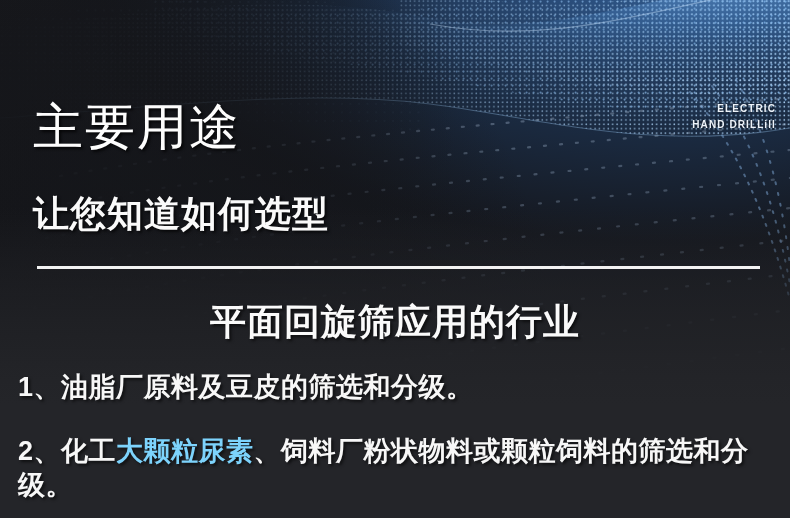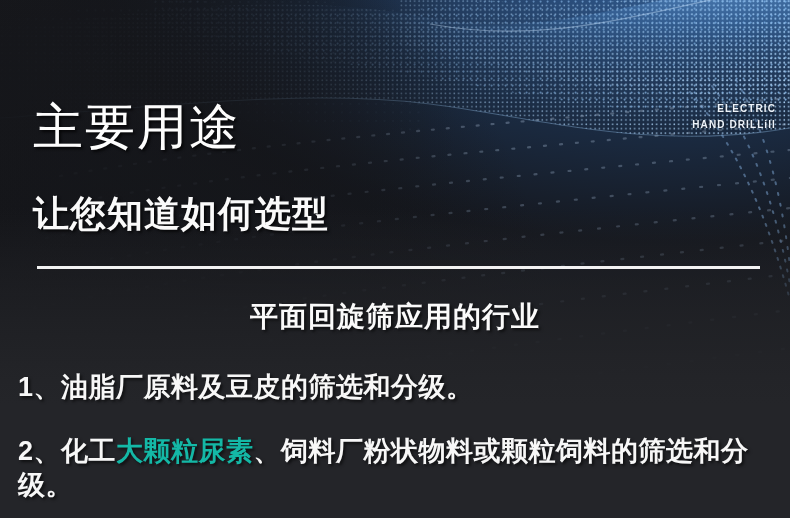--- a/index.html
+++ b/index.html
@@ -71,39 +71,39 @@
 
   .rule {
     position:absolute; left:37px; top:266px;
     width:723px; height:2.5px;
     background:#f2f2f2;
   }
 
   .h-center {
     position:absolute; left:0; right:0; top:298px;
     text-align:center;
-    font-size:28px; font-weight:bold;
+    font-size:36px; font-weight:bold;
     color:#fafafa;
     letter-spacing:1px;
     text-shadow:2px 2px 3px rgba(0,0,0,.6);
   }
 
   
   .items { position:absolute; left:18px; top:370px; right:14px; }
   .item {
     font-size:27px; font-weight:bold;
     color:#f7f7f7;
     line-height:34px;
     letter-spacing:.5px;
     text-shadow:2px 2px 3px rgba(0,0,0,.6);
     white-space:nowrap;
   }
   .item.wrap { white-space:normal; }
   .item + .item { margin-top:30px; }
-  .hl { color:#14b8a6; }
+  .hl { color:#7dd3fc; }
 </style>
 </head>
 <body>
 
 <div id="page">
 
   <div class="bg-base"></div>
 
   <svg class="mesh-svg" width="790" height="518" viewBox="0 0 790 518" preserveAspectRatio="none">
     <defs>

